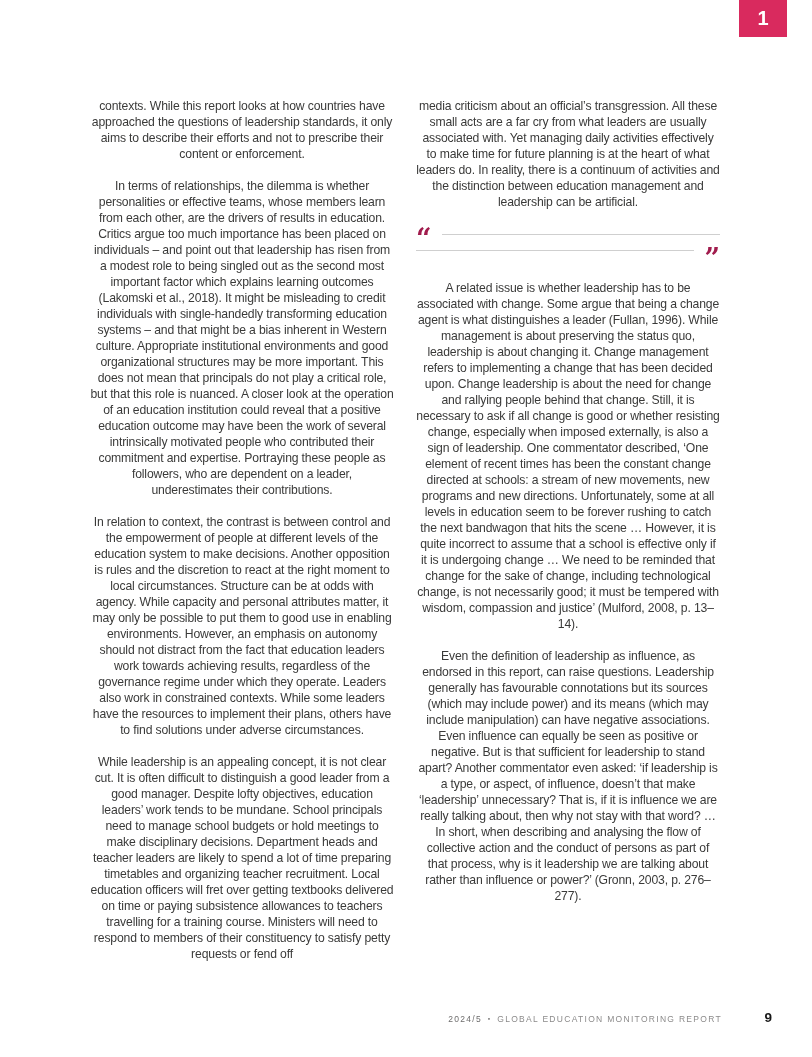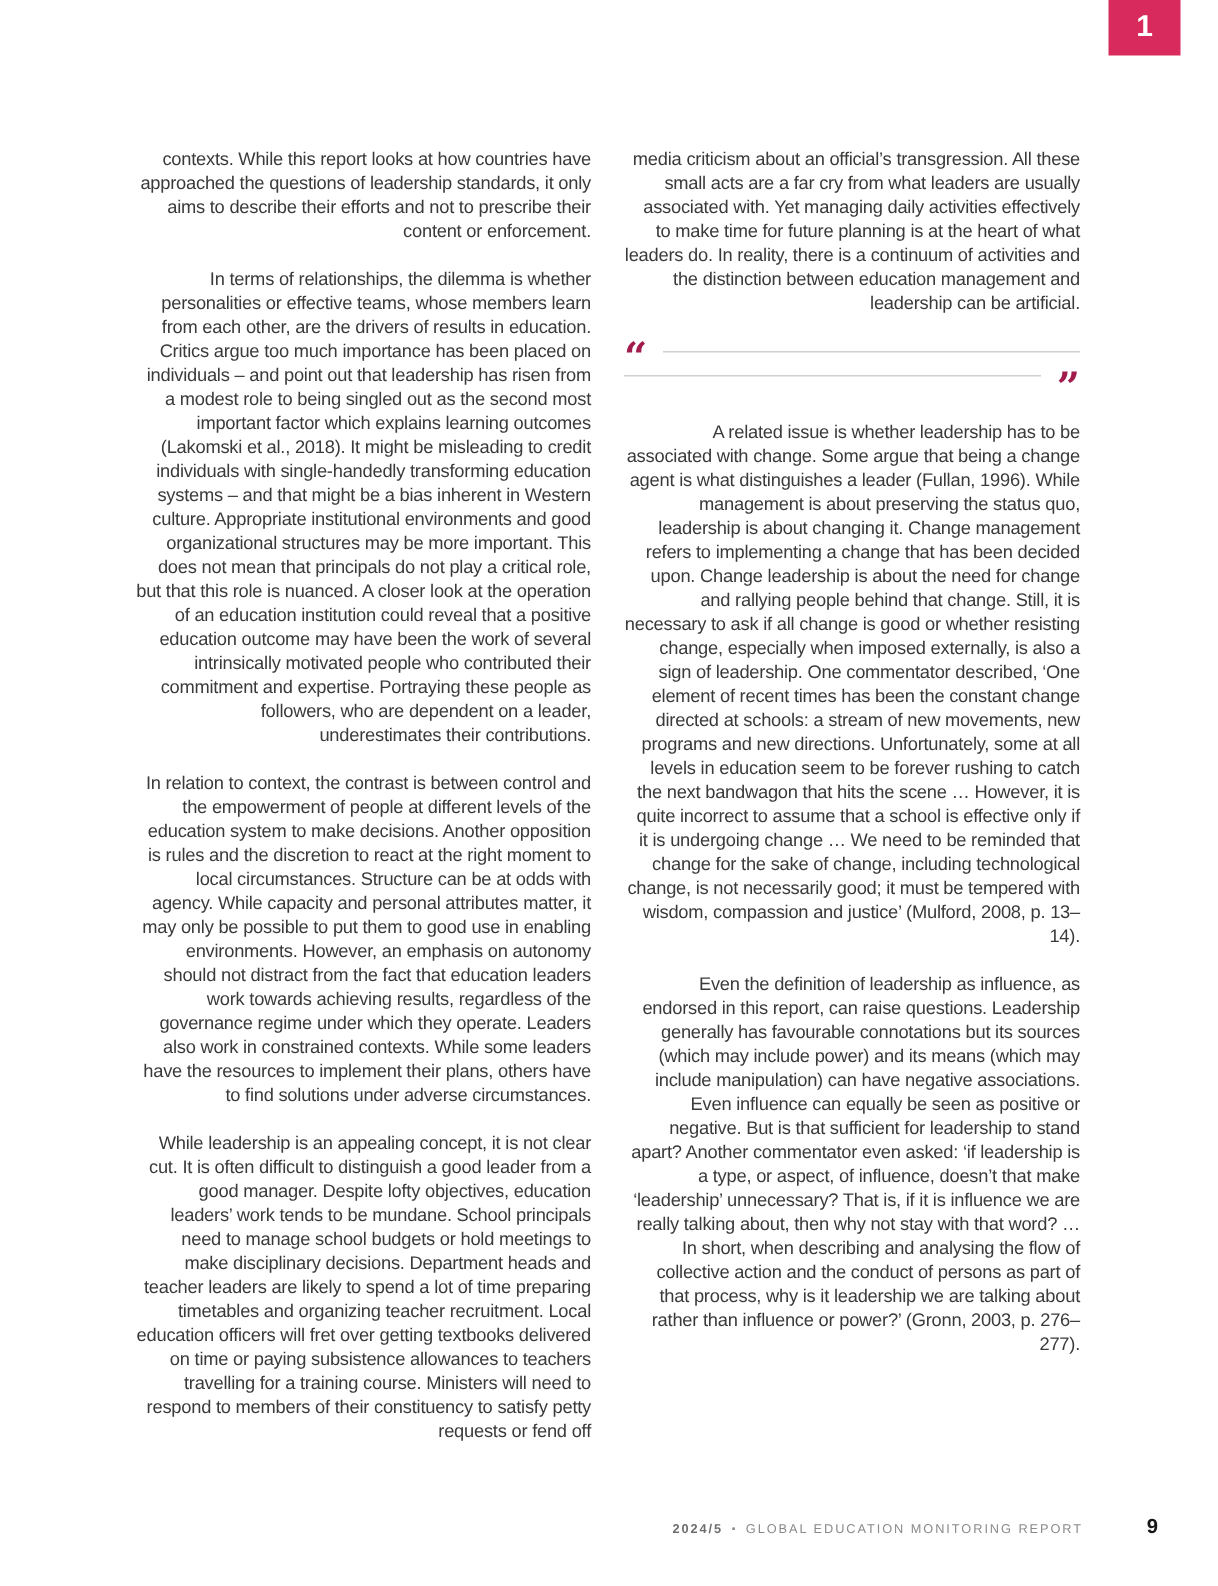--- a/index.html
+++ b/index.html
@@ -32,21 +32,21 @@
     left: 90px;
     display: flex;
     gap: 22px;
   }
   .col { width: 304px; }
   .para {
     margin: 0 0 16px 0;
     font-size: 12.2px;
     line-height: 16px;
     letter-spacing: -0.15px;
-    text-align: right;
+    text-align: center;
   }
   .pullquote { margin: 6px 0 22px 0; }
   .pq-row {
     display: flex;
     align-items: center;
     gap: 10px;
     height: 16px;
   }
   .pq-glyph {
     font-family: "DejaVu Serif", serif;
@@ -81,21 +81,21 @@
   }
   .footer-line {
     position: absolute;
     right: 90px;
     top: 2px;
     font-size: 8.5px;
     letter-spacing: 1.3px;
     color: var(--footer-gray, #8b8a8a);
     white-space: nowrap;
   }
-  .footer-edition { font-weight: bold; color: #6e6d6d; }
+  .footer-edition { font-weight: normal; color: #6e6d6d; }
   .footer-sep { font-size: 7px; position: relative; top: -1px; padding: 0 2px; }
   .footer-page {
     position: absolute;
     right: 40px;
     top: -2px;
     font-size: 13.5px;
     font-weight: bold;
     color: #161616;
   }
 </style>

